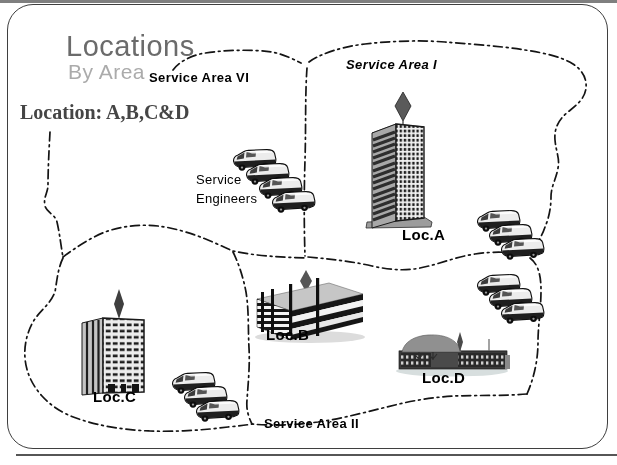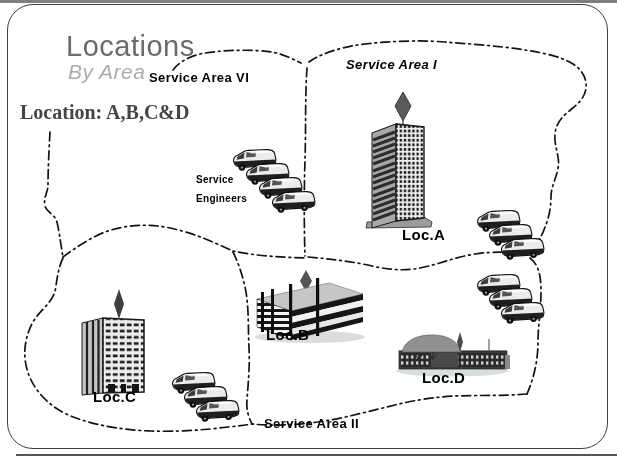--- a/index.html
+++ b/index.html
@@ -6,26 +6,26 @@
   #slide{
     position:relative;width:617px;height:465px;background:#ffffff;overflow:hidden;
     font-family:"Liberation Sans",sans-serif;
   }
   .top-bar{position:absolute;left:0;top:0;width:617px;height:3px;background:#7f7f7f;}
   .slide-border{position:absolute;left:7px;top:4px;width:599px;height:443px;
     border:1.4px solid #3f3f3f;border-radius:26px;}
   .bottom-line{position:absolute;left:16px;top:454px;width:601px;height:2px;background:#565656;}
   .lbl{position:absolute;white-space:nowrap;color:#000000;}
   .title{left:66px;top:30px;font-size:29px;color:#6b6b6b;letter-spacing:0.5px;}
-  .subtitle{left:68px;top:60px;font-size:21px;font-style:italic;color:#ababab;letter-spacing:0.5px;}
+  .subtitle{left:68px;top:60px;font-size:21px;color:#ababab;letter-spacing:0.5px;}
   .cust{left:20px;top:74px;font-size:20px;font-weight:bold;color:#454545;}
   .locline{left:20px;top:101px;font-size:20px;font-weight:bold;color:#454545;font-family:Liberation Serif, serif;}
   .area-lbl{font-size:13px;font-weight:bold;letter-spacing:0.4px;}
   .loc-lbl{font-size:15px;font-weight:bold;letter-spacing:0.3px;}
-  .eng-lbl{left:196px;top:170px;font-size:10px;font-weight:bold;line-height:19px;letter-spacing:0.3px;}
+  .eng-lbl{left:196px;top:170px;font-size:13px;font-weight:normal;line-height:19px;letter-spacing:0.3px;}
   svg{position:absolute;left:0;top:0;}
 </style>
 </head>
 <body>
 
 <div id="slide">
   <div class="top-bar"></div>
   <div class="slide-border"></div>
   <div class="bottom-line"></div>
 

